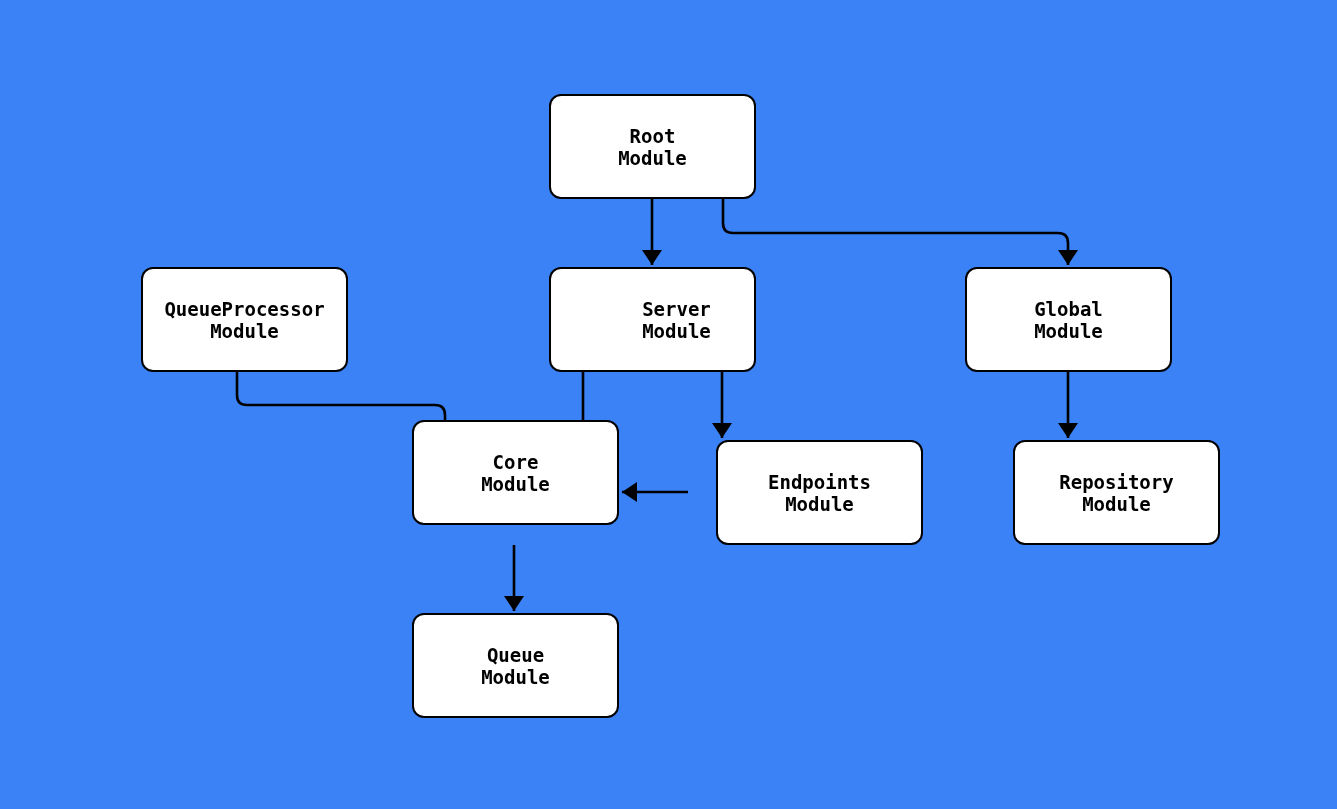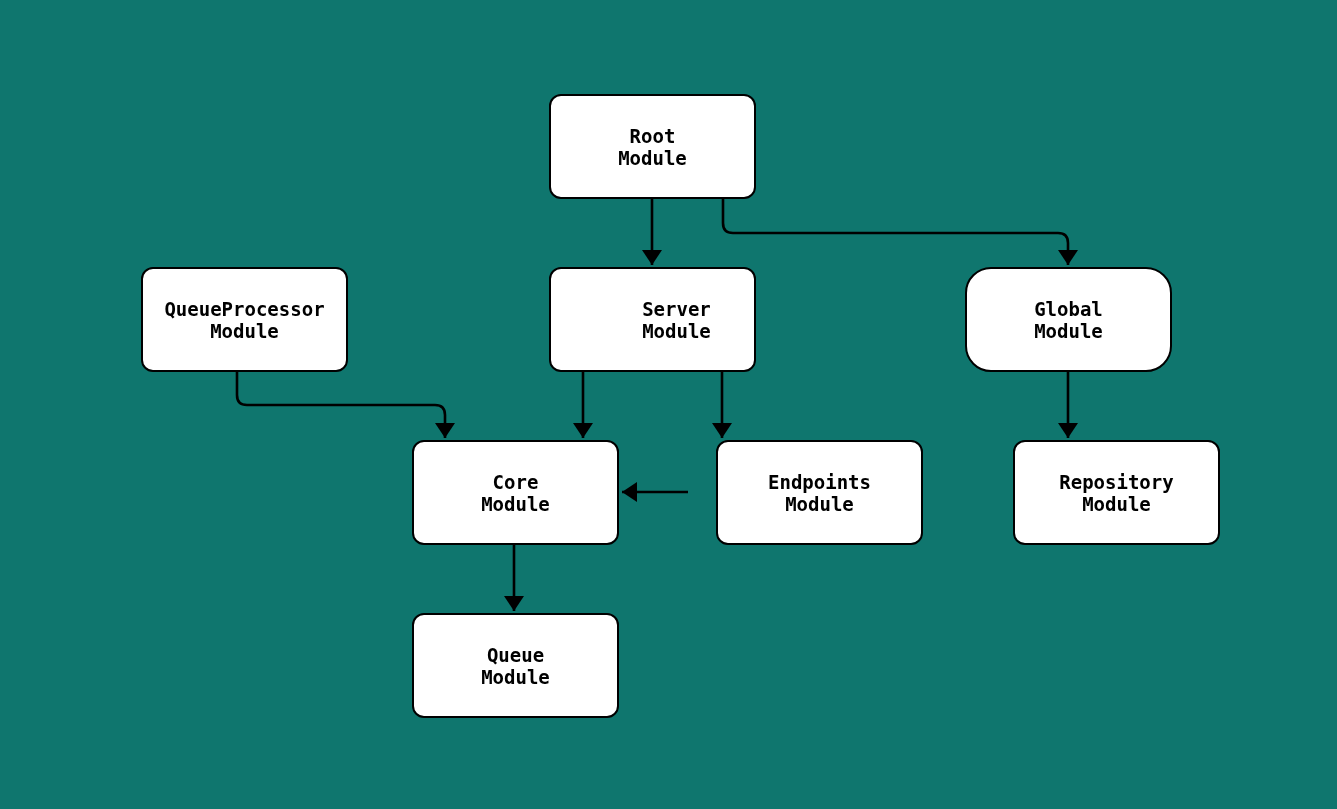--- a/index.html
+++ b/index.html
@@ -4,21 +4,21 @@
 <style>
   html, body {
     margin: 0;
     padding: 0;
     background: #ffffff;
   }
   .canvas {
     position: relative;
     width: 1337px;
     height: 809px;
-    background: #0f766e;
+    background: #3b82f6;
     overflow: hidden;
     font-family: "DejaVu Sans Mono", "Liberation Mono", monospace;
   }
   .edges {
     position: absolute;
     left: 0;
     top: 0;
     width: 1337px;
     height: 809px;
   }
@@ -36,22 +36,22 @@
     text-align: center;
     font-weight: bold;
     font-size: 19px;
     line-height: 22px;
     color: #000000;
     white-space: pre-line;
   }
   .node-root          { left: 549px; top: 94px;  }
   .node-queueprocessor{ left: 141px; top: 267px; }
   .node-server        { left: 549px; top: 267px; padding-left: 48px; }
-  .node-global        { left: 965px; top: 267px; border-radius: 26px; }
-  .node-core          { left: 412px; top: 440px; }
+  .node-global        { left: 965px; top: 267px; }
+  .node-core          { left: 412px; top: 420px; }
   .node-endpoints     { left: 716px; top: 440px; }
   .node-repository    { left: 965px; top: 440px; margin-left: 48px; }
   .node-queue         { left: 412px; top: 613px; text-align: center; }
 </style>
 </head>
 <body>
 
 <div class="canvas">
 
   <svg class="edges" viewBox="0 0 1337 809" xmlns="http://www.w3.org/2000/svg">

